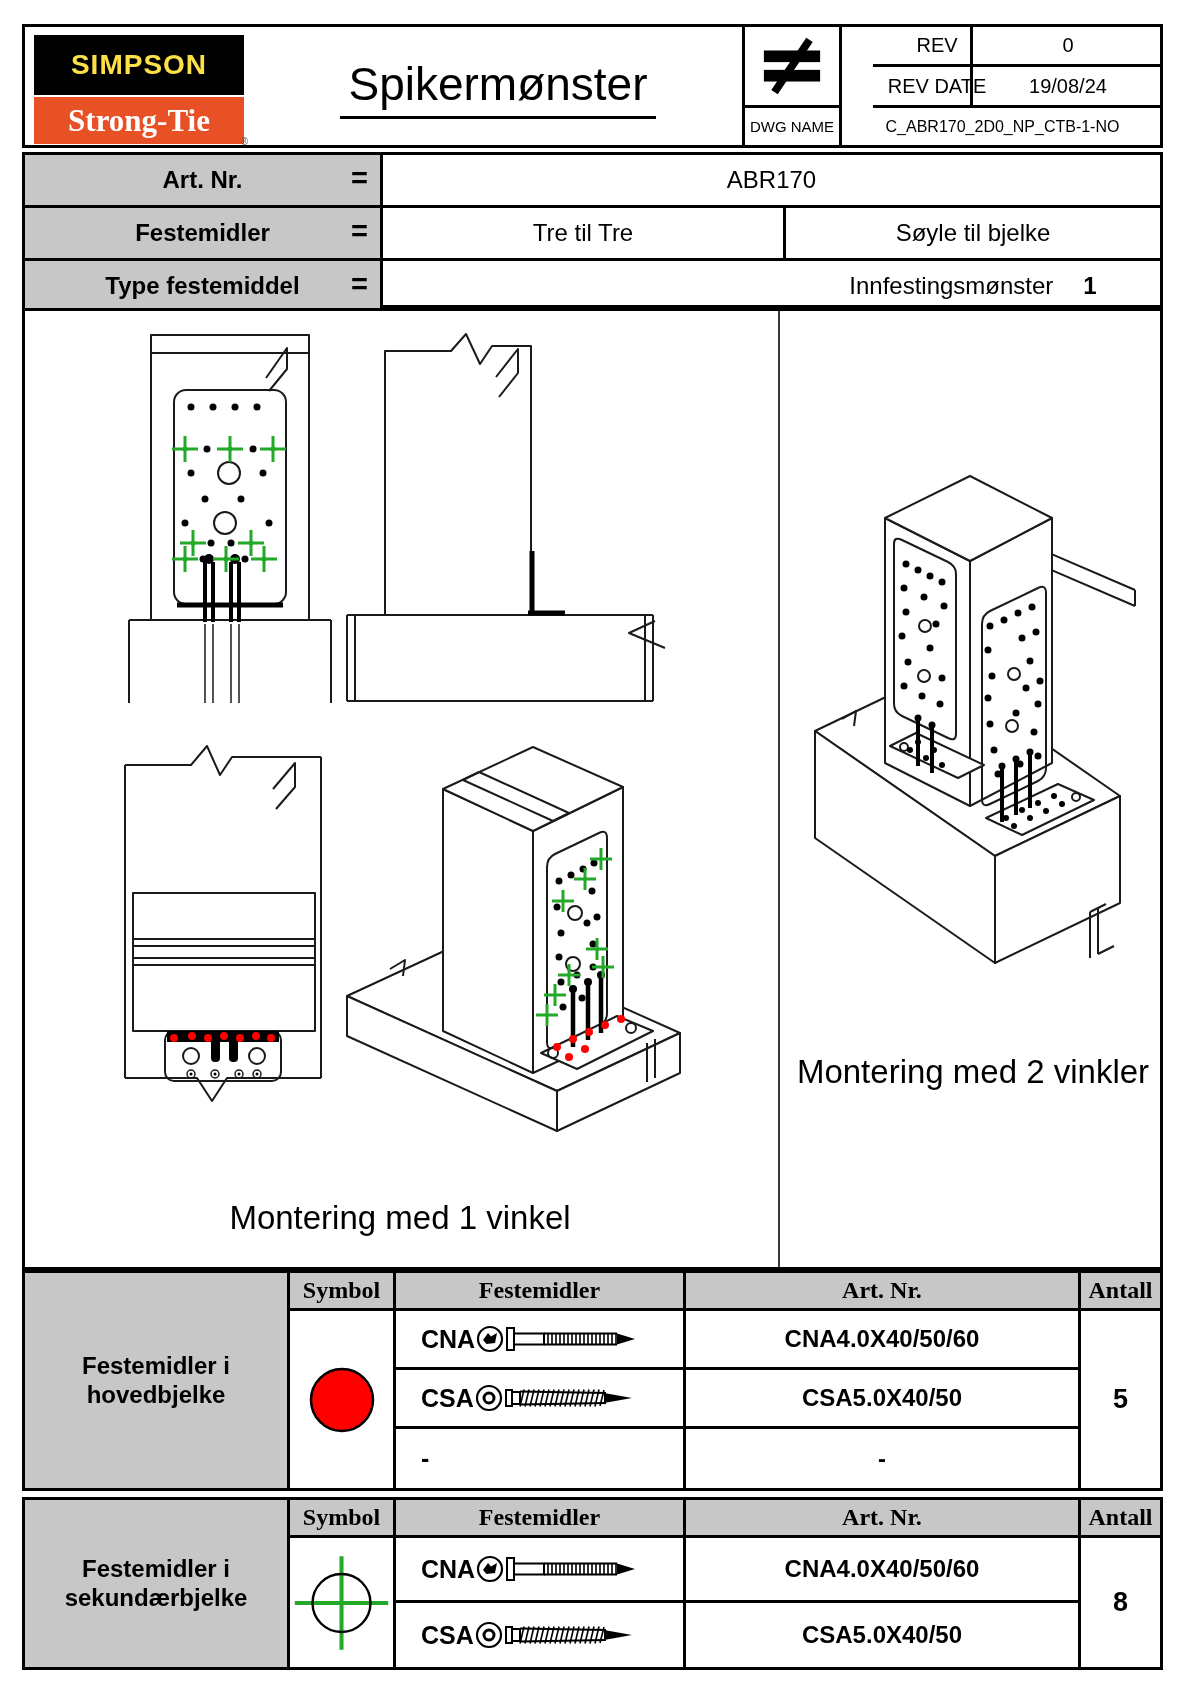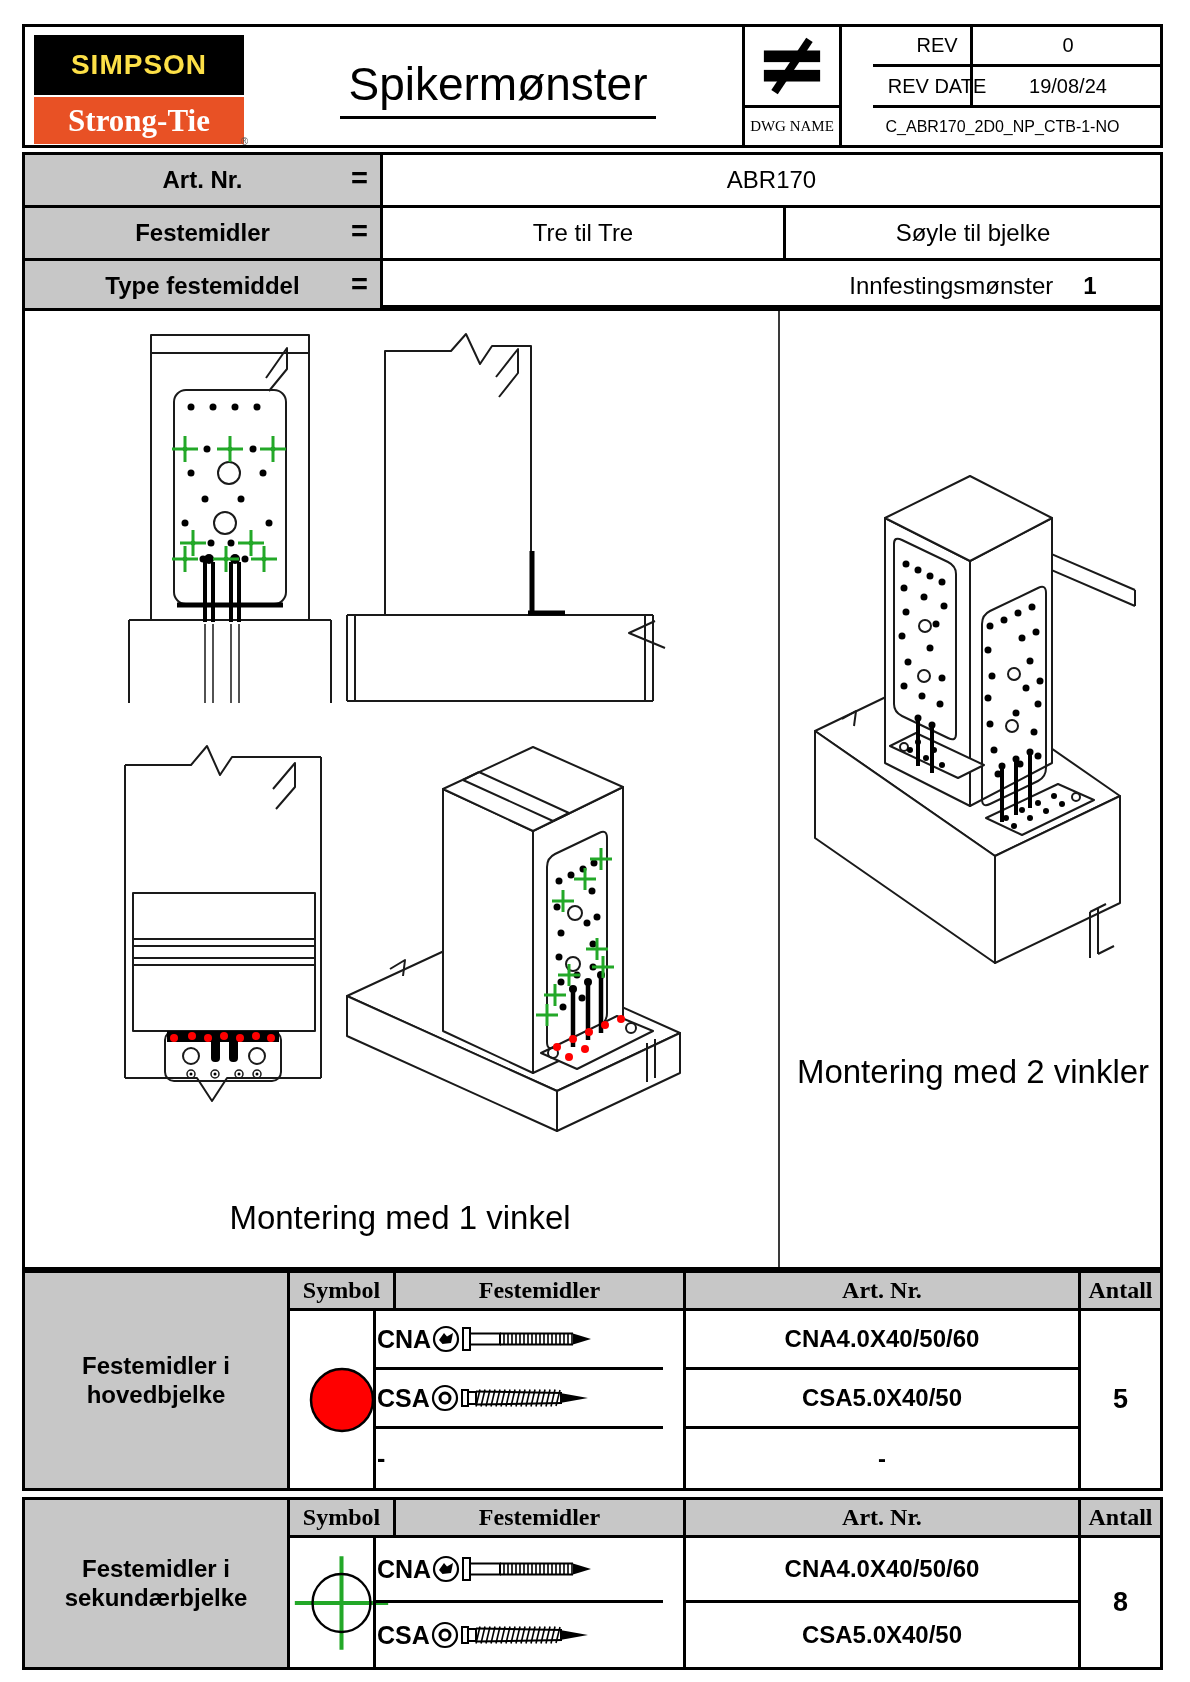--- a/index.html
+++ b/index.html
@@ -20,21 +20,21 @@
   .logo-bot{margin-top:2px;height:47px;background:var(--brand-orange);color:#fff;display:flex;align-items:center;
             justify-content:center;font-family:"Liberation Serif",serif;font-weight:bold;font-size:31px;}
   .logo-reg{position:absolute;right:-4px;top:101px;font-size:10px;color:#555;}
   .title-wrap{position:absolute;left:232px;top:26px;width:482px;height:70px;display:flex;align-items:center;justify-content:center;}
   .title{font-size:46px;border-bottom:3px solid #000;padding:0 8px 5px 8px;}
   .hdr-right{position:absolute;left:717px;top:0;width:418px;height:118px;border-left:3px solid #000;}
   .sym-cell{left:0;top:0;width:97px;height:81px;border-right:3px solid #000;border-bottom:3px solid #000;}
   .rlab{left:97px;width:128px;height:40px;font-size:20px;border-bottom:3px solid #000;margin-left:31px;}
   .rval{left:225px;width:193px;height:40px;font-size:20px;border-left:3px solid #000;border-bottom:3px solid #000;}
   .row2h{top:40px;height:41px;}
-  .dwg-lab{left:0;top:81px;width:97px;height:37px;font-size:15px;border-right:3px solid #000;font-family:Liberation Serif, serif;}
+  .dwg-lab{left:0;top:81px;width:97px;height:37px;font-size:15px;border-right:3px solid #000;}
   .dwg-val{left:97px;top:81px;width:321px;height:37px;font-size:16px;}
 
   
   .info-box{left:22px;top:152px;width:1141px;height:156px;}
   .irow{position:absolute;left:0;width:1135px;}
   .ilabel{left:0;width:358px;height:100%;border-right:3px solid #000;background:var(--table-gray);
           font-weight:bold;font-size:24px;}
   .ieq{position:absolute;right:12px;top:50%;transform:translateY(-54%);font-weight:bold;font-size:29px;}
   .ival{font-size:24px;}
 
@@ -45,22 +45,22 @@
   .caption{position:absolute;text-align:center;font-size:33px;}
 
   
   .t-box{left:22px;width:1141px;}
   .t-label{left:0;top:0;width:262px;height:100%;background:var(--table-gray);font-weight:bold;font-size:24px;
            text-align:center;line-height:1.18;}
   .t-label span{display:inline-block;width:200px;}
   .th{top:0;height:38px;background:var(--table-gray);font-weight:bold;font-size:24px;
       border-left:3px solid #000;border-bottom:3px solid #000;font-family:Liberation Serif, serif;}
   .sym-body{left:262px;width:106px;border-left:3px solid #000;}
-  .fest-row{left:348px;width:290px;border-left:3px solid #000;justify-content:flex-start;
-            padding-left:1px;gap:0;}
+  .fest-row{left:368px;width:290px;border-left:3px solid #000;justify-content:flex-start;
+            padding-left:25px;gap:0;}
   .fname{font-weight:bold;font-size:25px;}
   .art-row{left:658px;width:395px;border-left:3px solid #000;font-weight:bold;font-size:24px;}
   .antall-body{left:1053px;width:82px;border-left:3px solid #000;font-weight:bold;font-size:27px;}
 </style>
 </head>
 <body>
 
 <div class="page">
 
   <div class="box header-box">

